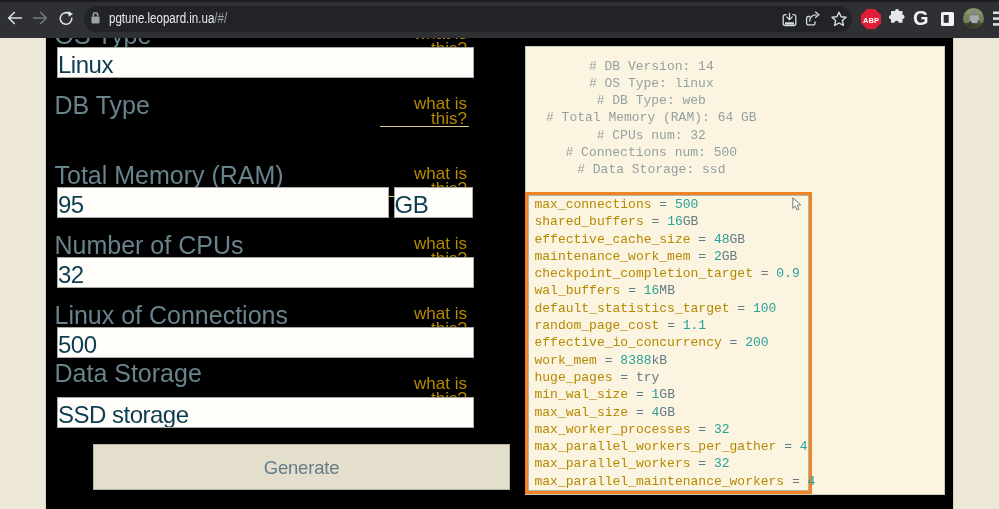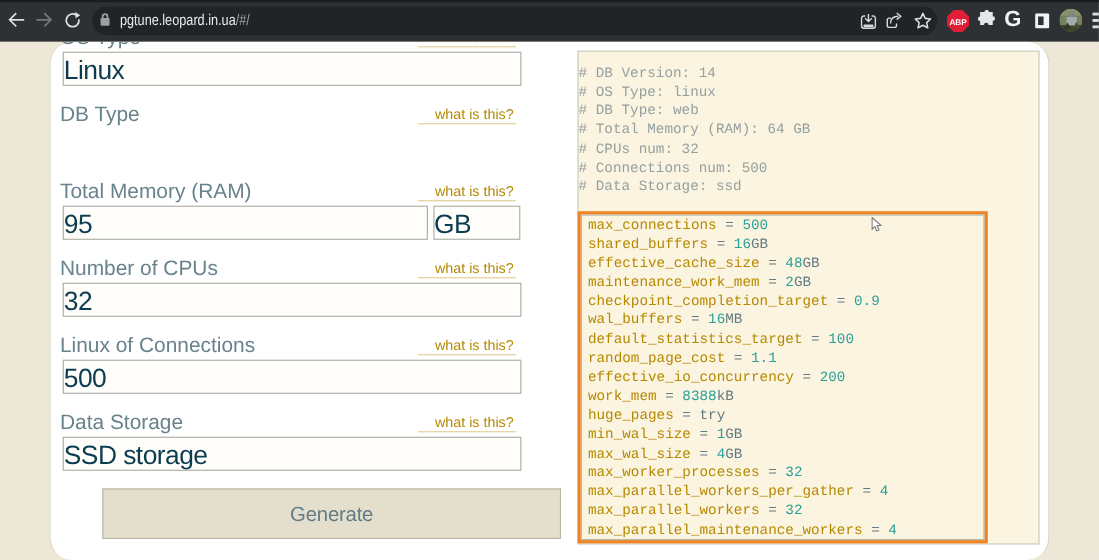--- a/index.html
+++ b/index.html
@@ -11,39 +11,39 @@
   #toolbar { left:0; top:0; width:999px; height:38px; background:#2e3033; }
   #toolbar .topstrip { left:0; top:0; width:999px; height:2px; background:#1b1c1e; position:absolute; }
   #pill { position:absolute; left:84px; top:6px; width:768px; height:26px; border-radius:13px; background:#212326; }
   #urltext { position:absolute; left:109px; top:9.5px; font-size:14px; color:#e8eaed; transform:scaleX(0.825); transform-origin:0 50%; white-space:nowrap; }
   #urltext .frag { color:#9aa0a6; }
   .ticon { position:absolute; }
 
   
   #content { left:0; top:38px; width:999px; height:471px; background:#ece7d6; overflow:hidden; }
   #container { position:absolute; left:45px; top:0; width:909px; height:471px;
-    background:#ffffff; border-left:1px solid #d9d4c2; border-right:1px solid #d9d4c2;border-radius:20px; }
-
-  
-  .lbl { position:absolute; left:8.5px; font-size:19px; line-height:22px; color:#68838c; white-space:nowrap; }
-  .wit { position:absolute; font-size:13px; line-height:14.5px; color:#b58900; width:89px; text-align:right;
+    background:#000000; border-left:1px solid #d9d4c2; border-right:1px solid #d9d4c2; }
+
+  
+  .lbl { position:absolute; left:8.5px; font-size:25px; line-height:22px; color:#68838c; white-space:nowrap; }
+  .wit { position:absolute; font-size:17px; line-height:14.5px; color:#b58900; width:89px; text-align:right;
          border-bottom:1.5px solid #e0cb92; padding-bottom:0px; padding-right:2px; }
   .inp { position:absolute; left:11px; width:417px; height:31px; background:#fffefb;
          border:1px solid #a9aaa4; font-size:24px; color:#0c3c50; line-height:27px; letter-spacing:-0.5px;
          padding-left:0px; padding-top:3px; white-space:nowrap; overflow:hidden; }
   #genbtn { position:absolute; left:11px; top:406px; width:417px; height:46px;
             background:#e4dfcc; border:1px solid #b9b5a4; text-align:center;
             font-size:18.5px; color:#637c86; line-height:46px; letter-spacing:-0.2px;margin-left:36px; }
 
   
   #cfgbox { position:absolute; left:479px; top:8px; width:420px; height:449px;
             border:1px solid #c9c9bd; background:#fbf4e1; }
   .mono { font-family:"Liberation Mono", monospace; font-size:13px; line-height:17.3px; white-space:pre; }
-  #comments { position:absolute; left:0; top:10.5px; color:#95a0a0; }
-  #orange { position:absolute; left:-1px; top:144.5px; width:373px; height:302.5px;
+  #comments { position:absolute; left:20px; top:10.5px; color:#95a0a0;text-align:center; }
+  #orange { position:absolute; left:-1px; top:144.5px; width:287px; height:302.5px;
             border:3.5px solid #ef8426; background:#fbf4e1; }
   #orange .inner { position:absolute; left:0; top:0; right:0; bottom:0; border:1px solid #b4b4a8;
                    padding:0.5px 0 0 5.5px; }
   .k { color:#b58900; } .n { color:#2aa198; } .g { color:#657b83; }
 </style>
 </head>
 <body>
 
 <div class="abs" id="toolbar">
   <div class="topstrip"></div>
@@ -147,21 +147,21 @@
     <div class="inp" style="left:347.5px;top:149px;width:79px">GB</div>
 
     <div class="lbl" style="top:196px">Number of CPUs</div>
     <div class="wit" style="left:334px;top:199px">what is this?</div>
     <div class="inp" style="top:219px">32</div>
 
     <div class="lbl" style="top:266px">Linux of Connections</div>
     <div class="wit" style="left:334px;top:269px">what is this?</div>
     <div class="inp" style="top:289px">500</div>
 
-    <div class="lbl" style="top:336px">Data Storage</div>
+    <div class="lbl" style="top:324px">Data Storage</div>
     <div class="wit" style="left:334px;top:339px">what is this?</div>
     <div class="inp" style="top:359px">SSD storage</div>
 
     <div id="genbtn">Generate</div>
 
     <div id="cfgbox">
       <div class="mono" id="comments"># DB Version: 14
 # OS Type: linux
 # DB Type: web
 # Total Memory (RAM): 64 GB

